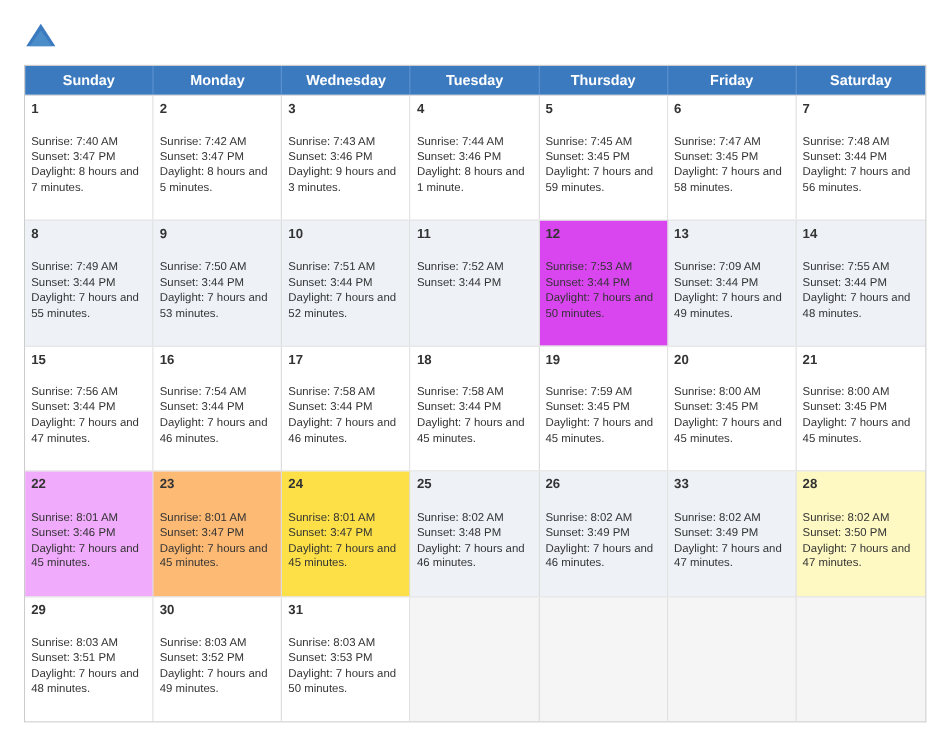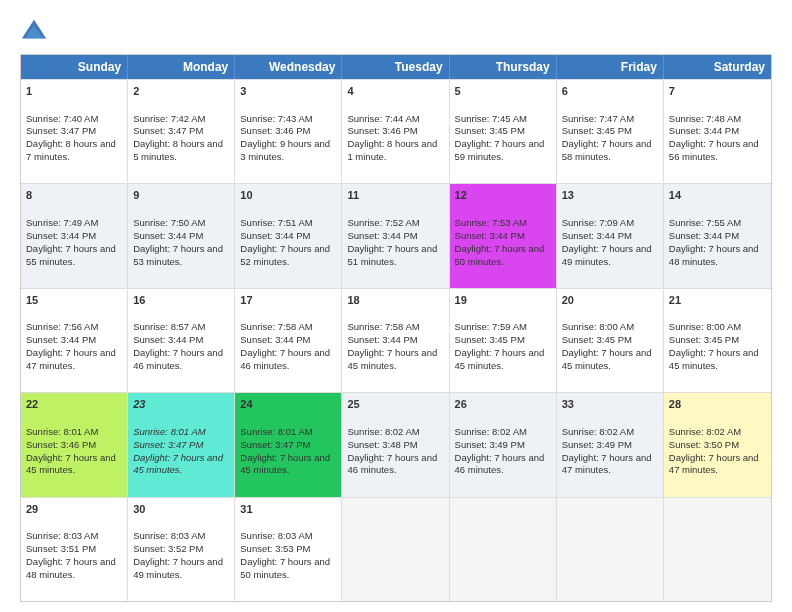--- a/index.html
+++ b/index.html
@@ -64,21 +64,21 @@
       display: grid;
       grid-template-columns: repeat(7, 1fr);
       background: #3c7abf;
     }
     .cal-header-cell {
       color: #fff;
       font-size: 12px;
       font-weight: bold;
       padding: 5px 6px;
       border-right: 1px solid #5a90cf;
-      text-align: right;
+      text-align: center;
     }
     .cal-header-cell:last-child { border-right: none; }
     .cal-body {
       flex: 1;
       display: flex;
       flex-direction: column;
     }
     .cal-week {
       display: grid;
       grid-template-columns: repeat(7, 1fr);
@@ -143,38 +143,38 @@
           <div class="cal-cell"><span class="day-num">3</span><br><span>Sunrise: 7:43 AM</span><br><span>Sunset: 3:46 PM</span><br><span>Daylight: 9 hours and 3 minutes.</span></div>
           <div class="cal-cell"><span class="day-num">4</span><br><span>Sunrise: 7:44 AM</span><br><span>Sunset: 3:46 PM</span><br><span>Daylight: 8 hours and 1 minute.</span></div>
           <div class="cal-cell"><span class="day-num">5</span><br><span>Sunrise: 7:45 AM</span><br><span>Sunset: 3:45 PM</span><br><span>Daylight: 7 hours and 59 minutes.</span></div>
           <div class="cal-cell"><span class="day-num">6</span><br><span>Sunrise: 7:47 AM</span><br><span>Sunset: 3:45 PM</span><br><span>Daylight: 7 hours and 58 minutes.</span></div>
           <div class="cal-cell"><span class="day-num">7</span><br><span>Sunrise: 7:48 AM</span><br><span>Sunset: 3:44 PM</span><br><span>Daylight: 7 hours and 56 minutes.</span></div>
         </div>
         <div class="cal-week">
           <div class="cal-cell" style="background: rgb(238, 242, 247);"><span class="day-num">8</span><br><span>Sunrise: 7:49 AM</span><br><span>Sunset: 3:44 PM</span><br><span>Daylight: 7 hours and 55 minutes.</span></div>
           <div class="cal-cell" style="background: rgb(238, 242, 247);"><span class="day-num">9</span><br><span>Sunrise: 7:50 AM</span><br><span>Sunset: 3:44 PM</span><br><span>Daylight: 7 hours and 53 minutes.</span></div>
           <div class="cal-cell" style="background: rgb(238, 242, 247);"><span class="day-num">10</span><br><span>Sunrise: 7:51 AM</span><br><span>Sunset: 3:44 PM</span><br><span>Daylight: 7 hours and 52 minutes.</span></div>
-          <div class="cal-cell" style="background: rgb(238, 242, 247);"><span class="day-num">11</span><br><span>Sunrise: 7:52 AM</span><br><span>Sunset: 3:44 PM</span><br><span>Daylight: 7 hours and 51 minutes.</span></div>
+          <div class="cal-cell" style="background: rgb(238, 242, 247);"><span class="day-num">11</span><br><span>Sunrise: 7:52 AM</span><br><span>Sunset: 3:44 PM</span><br></div>
           <div class="cal-cell" style="background: #d946ef;"><span class="day-num">12</span><br><span>Sunrise: 7:53 AM</span><br><span>Sunset: 3:44 PM</span><br><span>Daylight: 7 hours and 50 minutes.</span></div>
           <div class="cal-cell" style="background: rgb(238, 242, 247);"><span class="day-num">13</span><br><span>Sunrise: 7:09 AM</span><br><span>Sunset: 3:44 PM</span><br><span>Daylight: 7 hours and 49 minutes.</span></div>
           <div class="cal-cell" style="background: rgb(238, 242, 247);"><span class="day-num">14</span><br><span>Sunrise: 7:55 AM</span><br><span>Sunset: 3:44 PM</span><br><span>Daylight: 7 hours and 48 minutes.</span></div>
         </div>
         <div class="cal-week">
           <div class="cal-cell"><span class="day-num">15</span><br><span>Sunrise: 7:56 AM</span><br><span>Sunset: 3:44 PM</span><br><span>Daylight: 7 hours and 47 minutes.</span></div>
-          <div class="cal-cell"><span class="day-num">16</span><br><span>Sunrise: 8:57 AM</span><br><span>Sunset: 3:44 PM</span><br><span>Daylight: 7 hours and 46 minutes.</span></div>
+          <div class="cal-cell"><span class="day-num">16</span><br><span>Sunrise: 7:54 AM</span><br><span>Sunset: 3:44 PM</span><br><span>Daylight: 7 hours and 46 minutes.</span></div>
           <div class="cal-cell"><span class="day-num">17</span><br><span>Sunrise: 7:58 AM</span><br><span>Sunset: 3:44 PM</span><br><span>Daylight: 7 hours and 46 minutes.</span></div>
           <div class="cal-cell"><span class="day-num">18</span><br><span>Sunrise: 7:58 AM</span><br><span>Sunset: 3:44 PM</span><br><span>Daylight: 7 hours and 45 minutes.</span></div>
           <div class="cal-cell"><span class="day-num">19</span><br><span>Sunrise: 7:59 AM</span><br><span>Sunset: 3:45 PM</span><br><span>Daylight: 7 hours and 45 minutes.</span></div>
           <div class="cal-cell"><span class="day-num">20</span><br><span>Sunrise: 8:00 AM</span><br><span>Sunset: 3:45 PM</span><br><span>Daylight: 7 hours and 45 minutes.</span></div>
           <div class="cal-cell"><span class="day-num">21</span><br><span>Sunrise: 8:00 AM</span><br><span>Sunset: 3:45 PM</span><br><span>Daylight: 7 hours and 45 minutes.</span></div>
         </div>
         <div class="cal-week">
-          <div class="cal-cell" style="background: #bef264;"><span class="day-num">22</span><br><span>Sunrise: 8:01 AM</span><br><span>Sunset: 3:46 PM</span><br><span>Daylight: 7 hours and 45 minutes.</span></div>
-          <div class="cal-cell" style="background: #5eead4; font-style: italic;"><span class="day-num">23</span><br><span>Sunrise: 8:01 AM</span><br><span>Sunset: 3:47 PM</span><br><span>Daylight: 7 hours and 45 minutes.</span></div>
-          <div class="cal-cell" style="background: #22c55e;"><span class="day-num">24</span><br><span>Sunrise: 8:01 AM</span><br><span>Sunset: 3:47 PM</span><br><span>Daylight: 7 hours and 45 minutes.</span></div>
+          <div class="cal-cell" style="background: #f0abfc;"><span class="day-num">22</span><br><span>Sunrise: 8:01 AM</span><br><span>Sunset: 3:46 PM</span><br><span>Daylight: 7 hours and 45 minutes.</span></div>
+          <div class="cal-cell" style="background: #fdba74;"><span class="day-num">23</span><br><span>Sunrise: 8:01 AM</span><br><span>Sunset: 3:47 PM</span><br><span>Daylight: 7 hours and 45 minutes.</span></div>
+          <div class="cal-cell" style="background: #fde047;"><span class="day-num">24</span><br><span>Sunrise: 8:01 AM</span><br><span>Sunset: 3:47 PM</span><br><span>Daylight: 7 hours and 45 minutes.</span></div>
           <div class="cal-cell" style="background: rgb(238, 242, 247);"><span class="day-num">25</span><br><span>Sunrise: 8:02 AM</span><br><span>Sunset: 3:48 PM</span><br><span>Daylight: 7 hours and 46 minutes.</span></div>
           <div class="cal-cell" style="background: rgb(238, 242, 247);"><span class="day-num">26</span><br><span>Sunrise: 8:02 AM</span><br><span>Sunset: 3:49 PM</span><br><span>Daylight: 7 hours and 46 minutes.</span></div>
           <div class="cal-cell" style="background: rgb(238, 242, 247);"><span class="day-num">33</span><br><span>Sunrise: 8:02 AM</span><br><span>Sunset: 3:49 PM</span><br><span>Daylight: 7 hours and 47 minutes.</span></div>
           <div class="cal-cell" style="background: #fef9c3;"><span class="day-num">28</span><br><span>Sunrise: 8:02 AM</span><br><span>Sunset: 3:50 PM</span><br><span>Daylight: 7 hours and 47 minutes.</span></div>
         </div>
         <div class="cal-week">
           <div class="cal-cell"><span class="day-num">29</span><br><span>Sunrise: 8:03 AM</span><br><span>Sunset: 3:51 PM</span><br><span>Daylight: 7 hours and 48 minutes.</span></div>
           <div class="cal-cell"><span class="day-num">30</span><br><span>Sunrise: 8:03 AM</span><br><span>Sunset: 3:52 PM</span><br><span>Daylight: 7 hours and 49 minutes.</span></div>
           <div class="cal-cell"><span class="day-num">31</span><br><span>Sunrise: 8:03 AM</span><br><span>Sunset: 3:53 PM</span><br><span>Daylight: 7 hours and 50 minutes.</span></div>
           <div class="cal-cell empty"></div>

